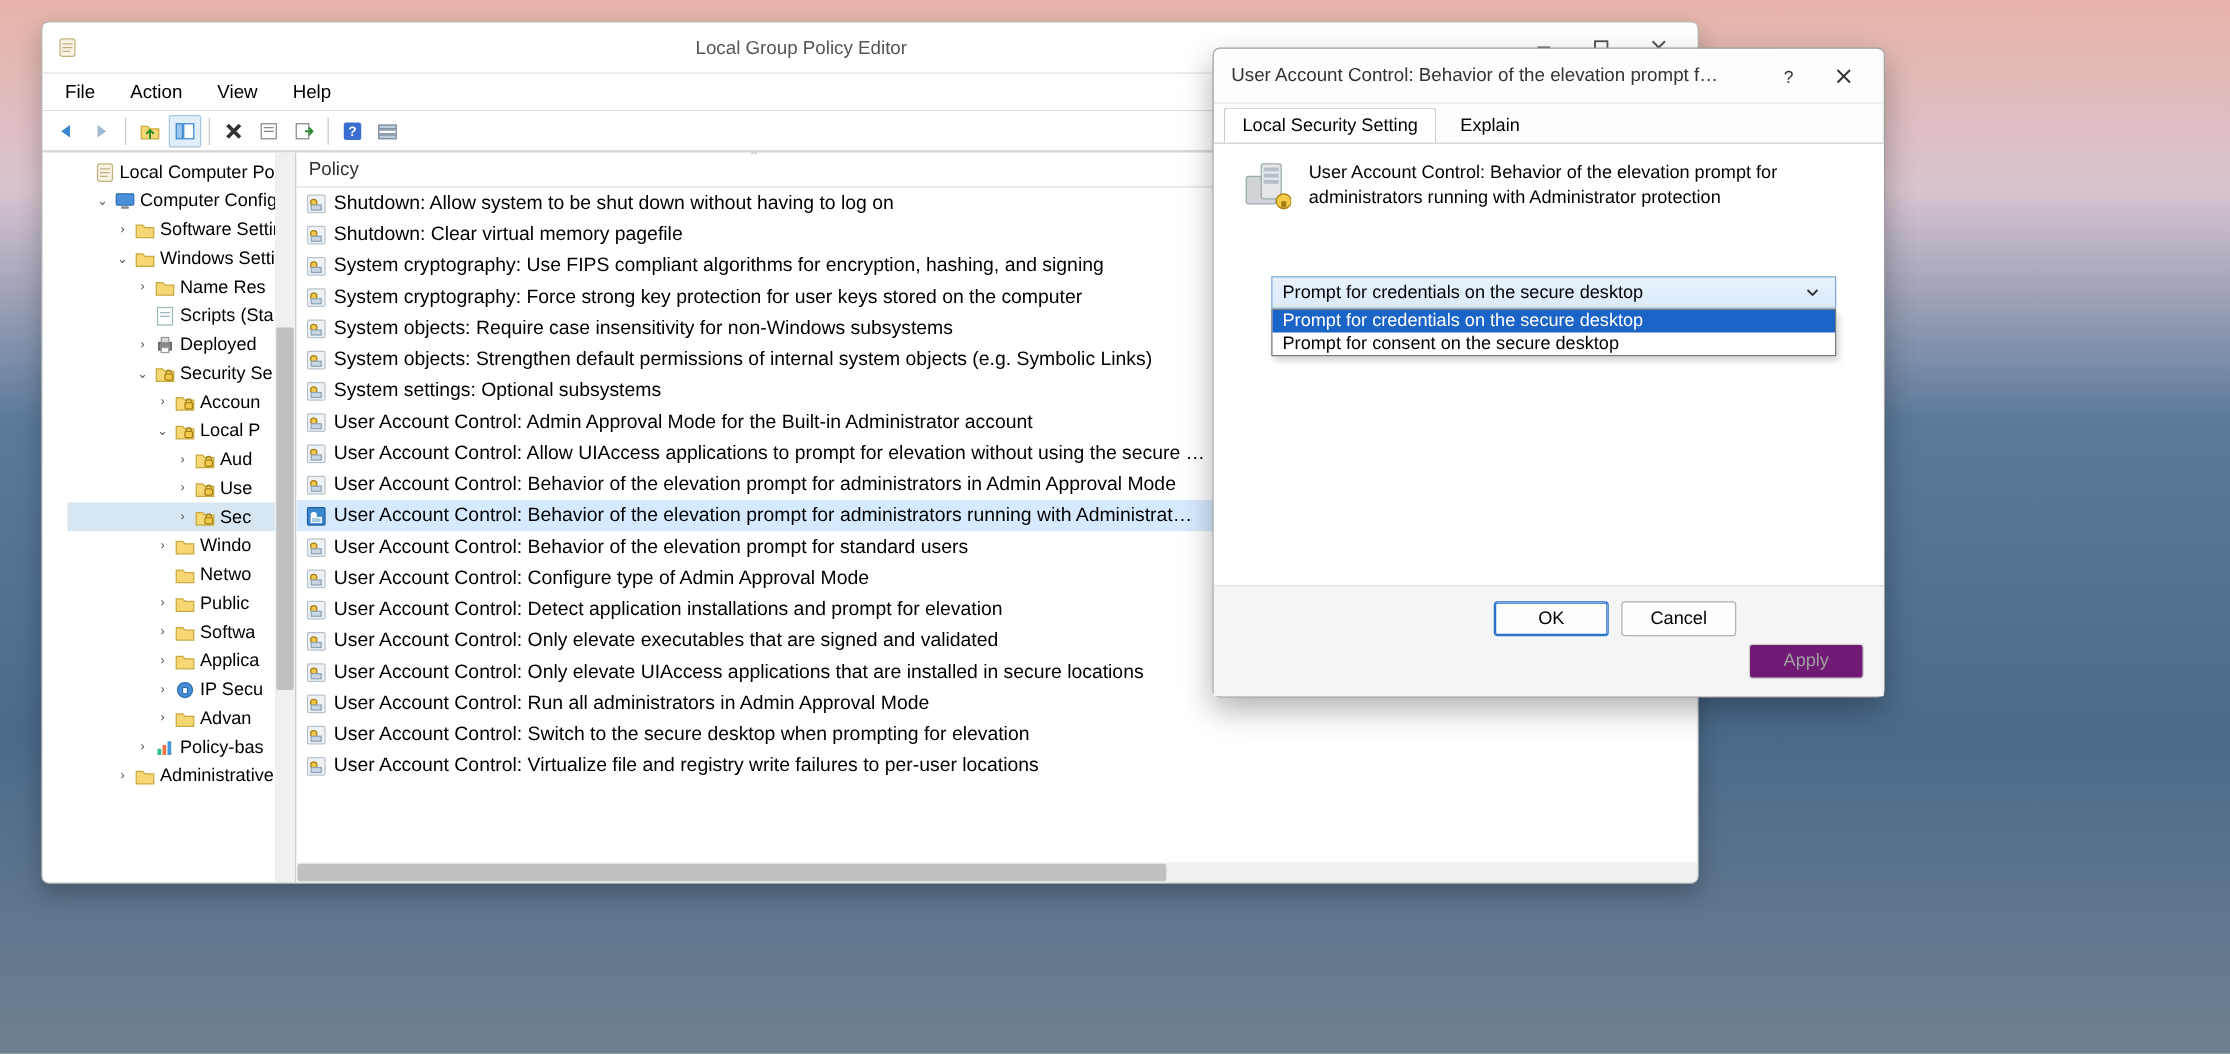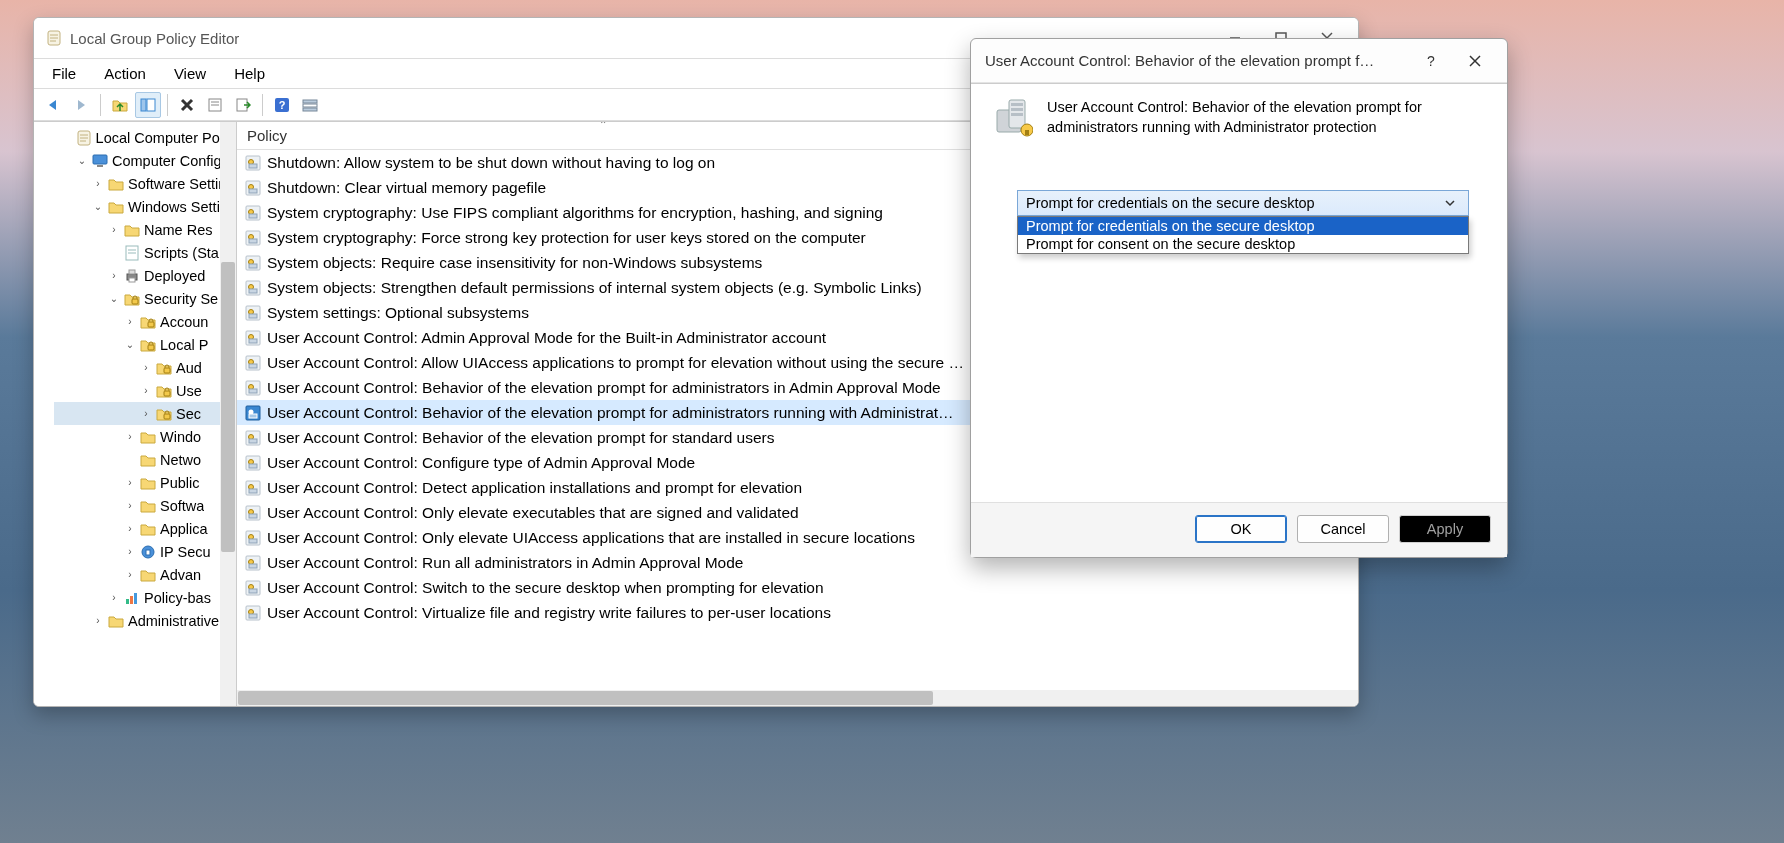--- a/index.html
+++ b/index.html
@@ -26,21 +26,21 @@
     overflow: hidden;
   }
   .titlebar {
     height: 41px;
     display: flex; align-items: center;
     padding: 0 8px 0 12px;
     background: #fff;
     border-bottom: 1px solid #dcdcdc;
   }
   .titlebar .icon { width:16px; height:16px; margin-right:8px; }
-  .titlebar .title { font-size: 15px; color:#555; flex:1; }
+  .titlebar .title { font-size: 15px; color:#555; flex:1;text-align:center; }
   .win-ctrls { display:flex; gap:0; }
   .win-ctrl { width:46px; height:40px; display:flex; align-items:center; justify-content:center; color:#555; }
   .menubar {
     height: 30px; display:flex; align-items:center; gap:4px;
     border-bottom: 1px solid #dcdcdc; padding: 0 6px;
     background:#fff;
   }
   .menubar span { padding: 4px 12px; font-size:15px; }
   .toolbar {
     height: 32px; display:flex; align-items:center; gap:2px;
@@ -136,21 +136,21 @@
     padding: 12px 16px 14px 16px;
     background:#f5f5f5;
     border-top:1px solid #e0e0e0;
   }
   .dlg-btn {
     min-width:92px; height:28px; display:flex; align-items:center; justify-content:center;
     font-size:14.5px;
     border:1px solid #b0b0b0; background:#fefefe; border-radius:3px;
   }
   .dlg-btn.primary { border-color:#2a74c7; box-shadow: inset 0 0 0 1px #2a74c7; }
-  .dlg-btn.disabled { color:#a0a0a0; border-color:#d0d0d0; background:#000000; }
+  .dlg-btn.disabled { color:#a0a0a0; border-color:#d0d0d0; background:#701a75;margin-top:34px; }
 
   
   svg { display:block; }
 </style>
 </head>
 <body>
 
 <svg width="0" height="0" style="position:absolute">
   <defs>
     <g id="ic-scroll">
@@ -691,20 +691,24 @@
           <text x="7" y="12" text-anchor="middle" fill="#333" font-size="14">?</text>
         </svg>
       </div>
     <div class="dlg-win-btn">
         <svg width="12" height="12">
           <line x1="1" y1="1" x2="11" y2="11" stroke="#333" stroke-width="1.5"></line>
           <line x1="11" y1="1" x2="1" y2="11" stroke="#333" stroke-width="1.5"></line>
         </svg>
       </div>
   </div>
+  <div class="tabs">
+    <div class="tab active">Local Security Setting</div>
+    <div class="tab">Explain</div>
+  </div>
   <div class="tab-body">
     <div class="policy-hdr">
       <span class="bigicon">
           <svg width="42" height="42" viewBox="0 0 42 42">
             <use href="#ic-server"></use>
           </svg>
         </span>
       <div class="desc">User Account Control: Behavior of the elevation prompt for administrators running with Administrator protection</div>
     </div>
     <div class="combo">

